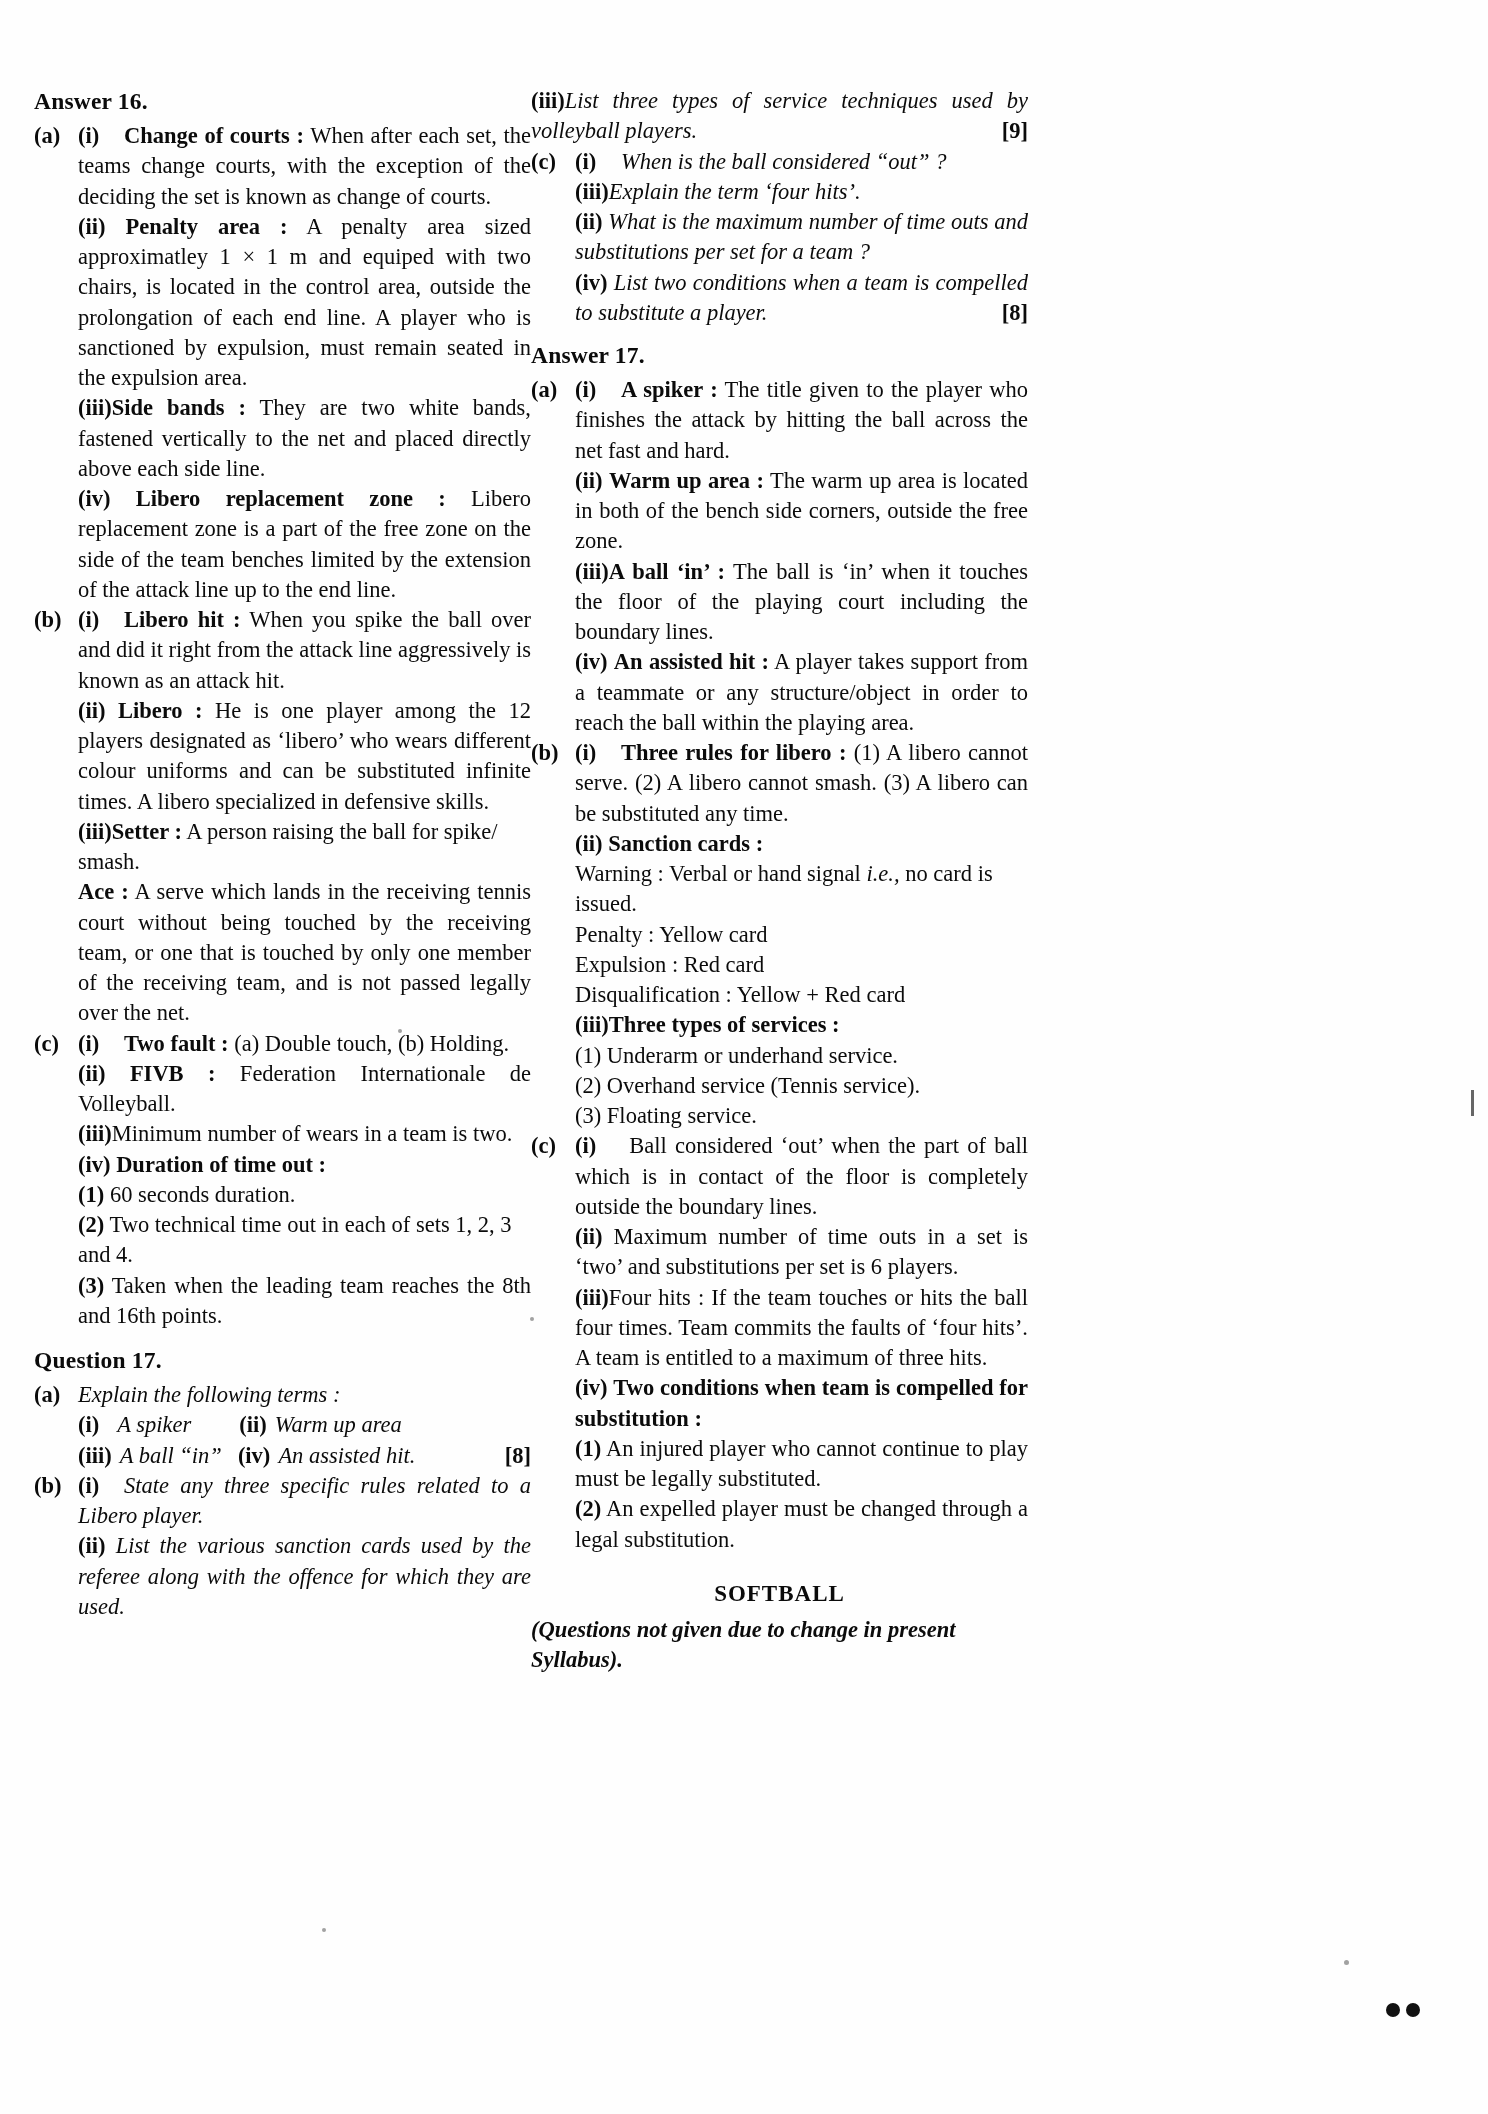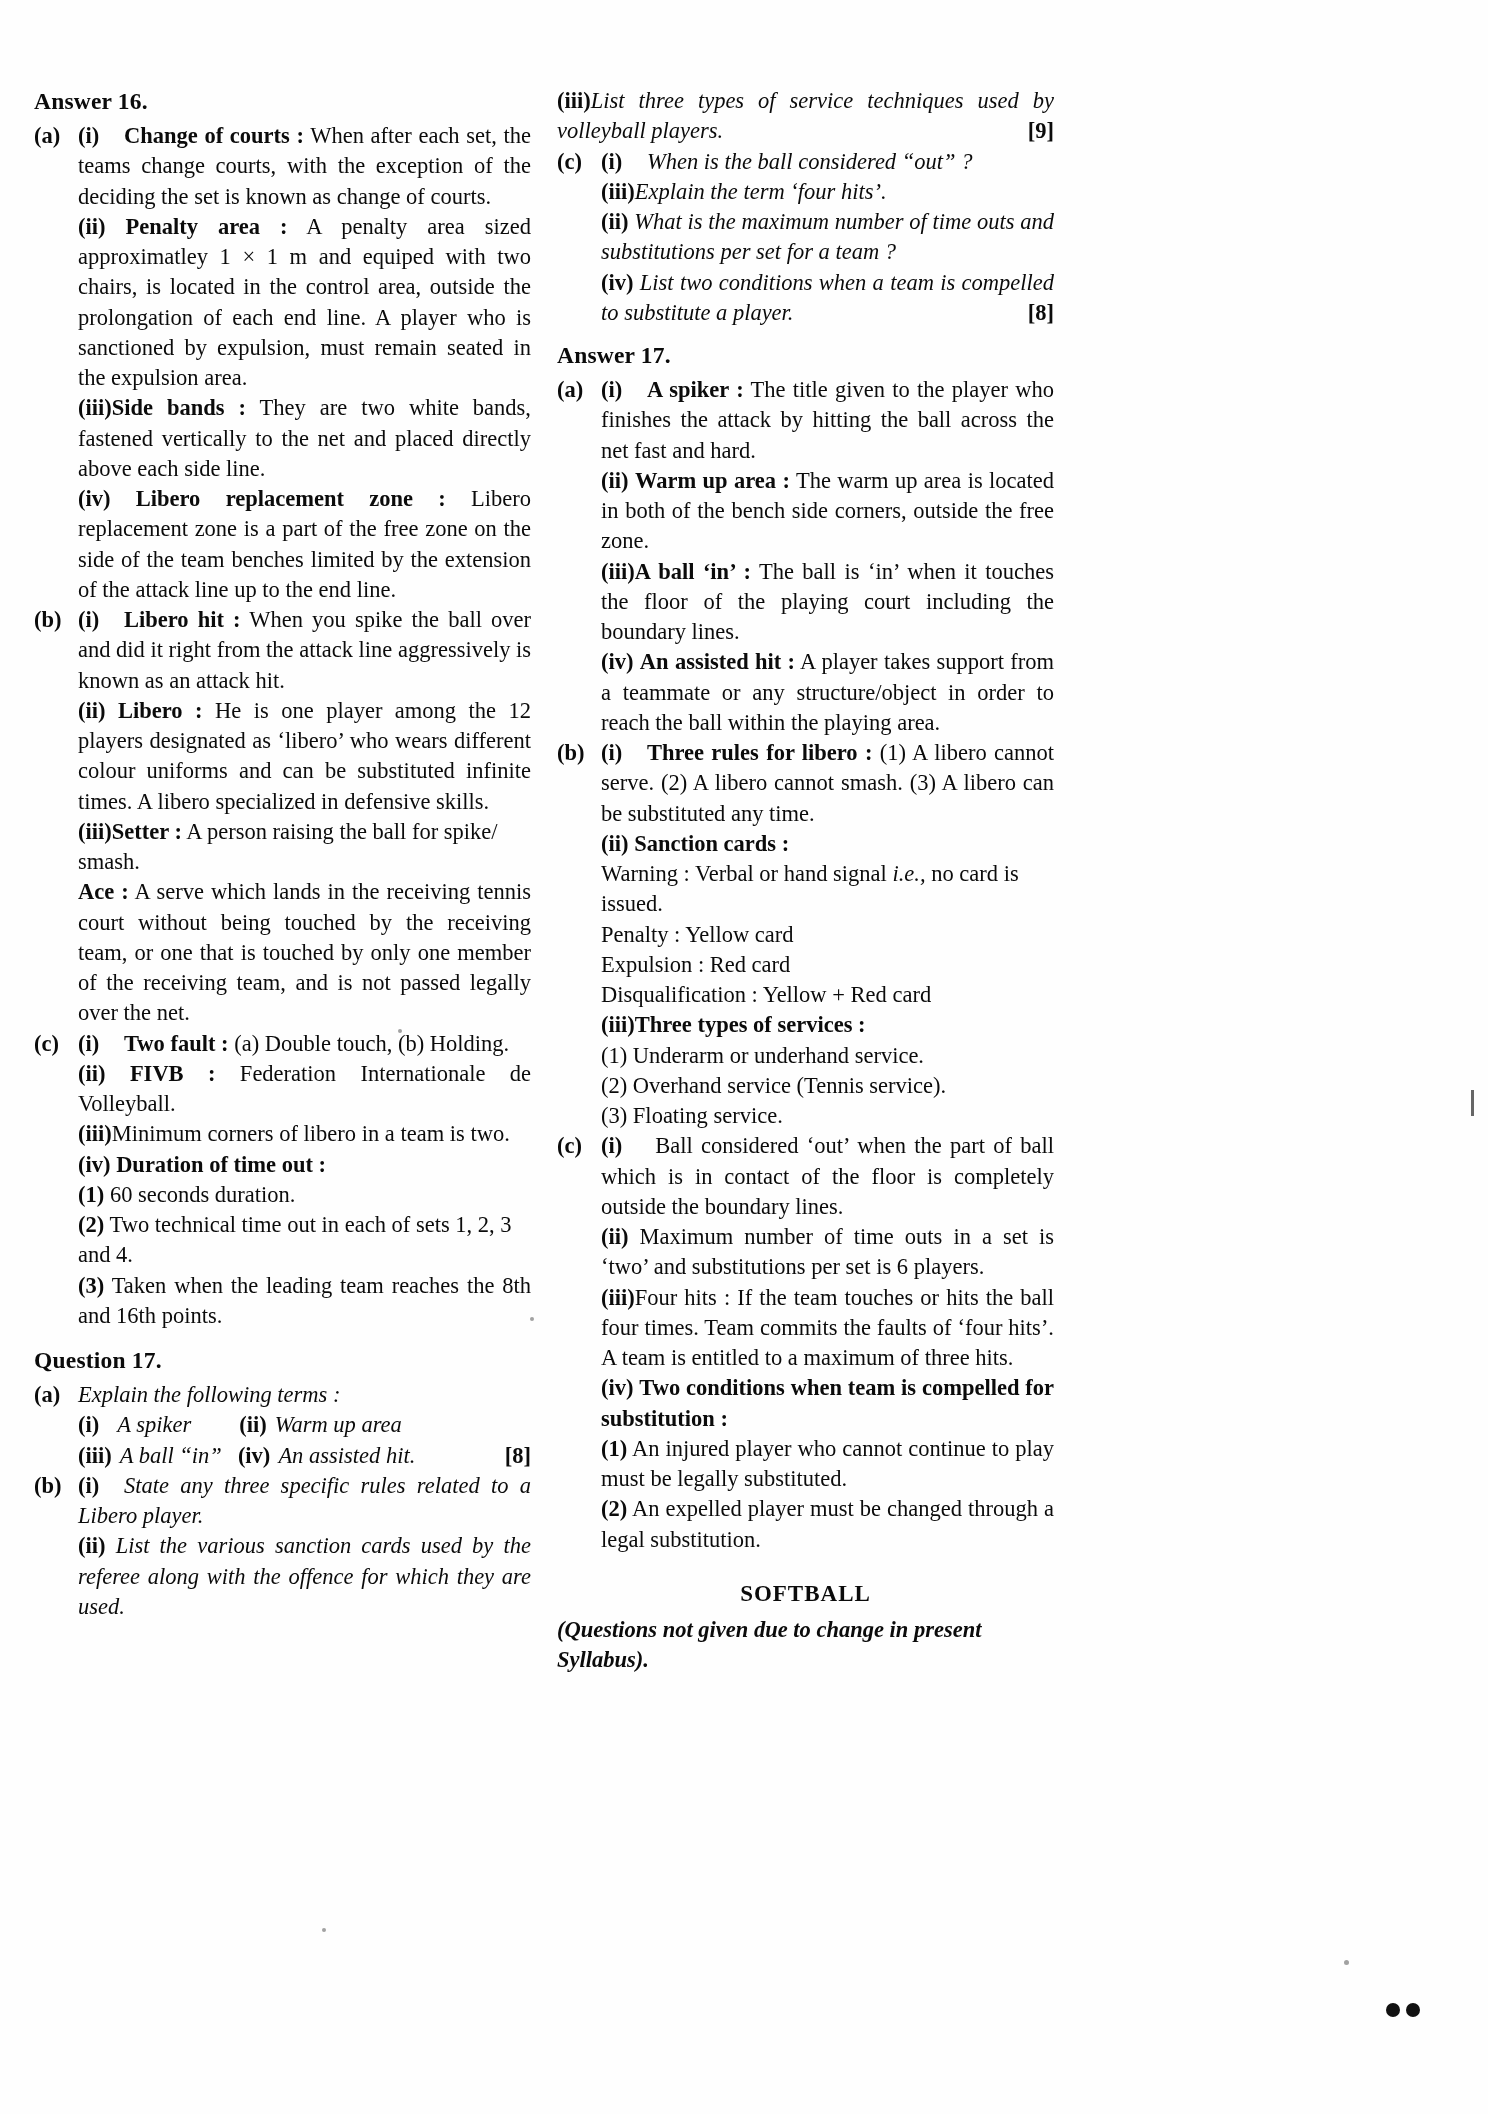--- a/index.html
+++ b/index.html
@@ -22,21 +22,20 @@
     padding: 0;
     box-sizing: border-box;
     background: #fefefe;
   }
   .columns {
     position: absolute;
     top: 86px;
     left: 34px;
     width: 1420px;
     display: flex;
-    gap: 26px;
   }
   .col {
     width: 497px;
     flex: 0 0 497px;
   }
   .col.right {
     margin-left: 0;
   }
 
   
@@ -156,21 +155,21 @@
           <p class="t nojust"><span class="b">(iii)</span><span class="b">Setter :</span><span> A person raising the ball for spike/ smash.</span></p>
           <p class="t"><span class="b">Ace :</span><span> A serve which lands in the receiving tennis court without being touched by the receiving team, or one that is touched by only one member of the receiving team, and is not passed legally over the net.</span></p>
         </div>
       </div>
 
       <div class="row">
         <div class="lbl-a">(c)</div>
         <div class="body-col">
           <p class="t nojust"><span class="roman w1">(i)</span><span class="b">Two fault :</span><span> (a) Double touch, (b) Holding.</span></p>
           <p class="t"><span class="b">(ii)</span> <span class="b">FIVB  :</span><span> Federation Internationale de Volleyball.</span></p>
-          <p class="t"><span class="b">(iii)</span><span>Minimum corners of libero in a team is two.</span></p>
+          <p class="t"><span class="b">(iii)</span><span>Minimum number of wears in a team is two.</span></p>
           <p class="t nojust"><span class="b">(iv)</span> <span class="b">Duration of time out :</span></p>
           <p class="t nojust"><span class="b">(1)</span><span> 60 seconds duration.</span></p>
           <p class="t nojust"><span class="b">(2)</span><span> Two technical time out in each of sets 1, 2, 3 and 4.</span></p>
           <p class="t"><span class="b">(3)</span><span> Taken when the leading team reaches the 8th and 16th points.</span></p>
         </div>
       </div>
 
       <div class="heading" style="margin-top:14px">Question 17.</div>
 
       <div class="row">

